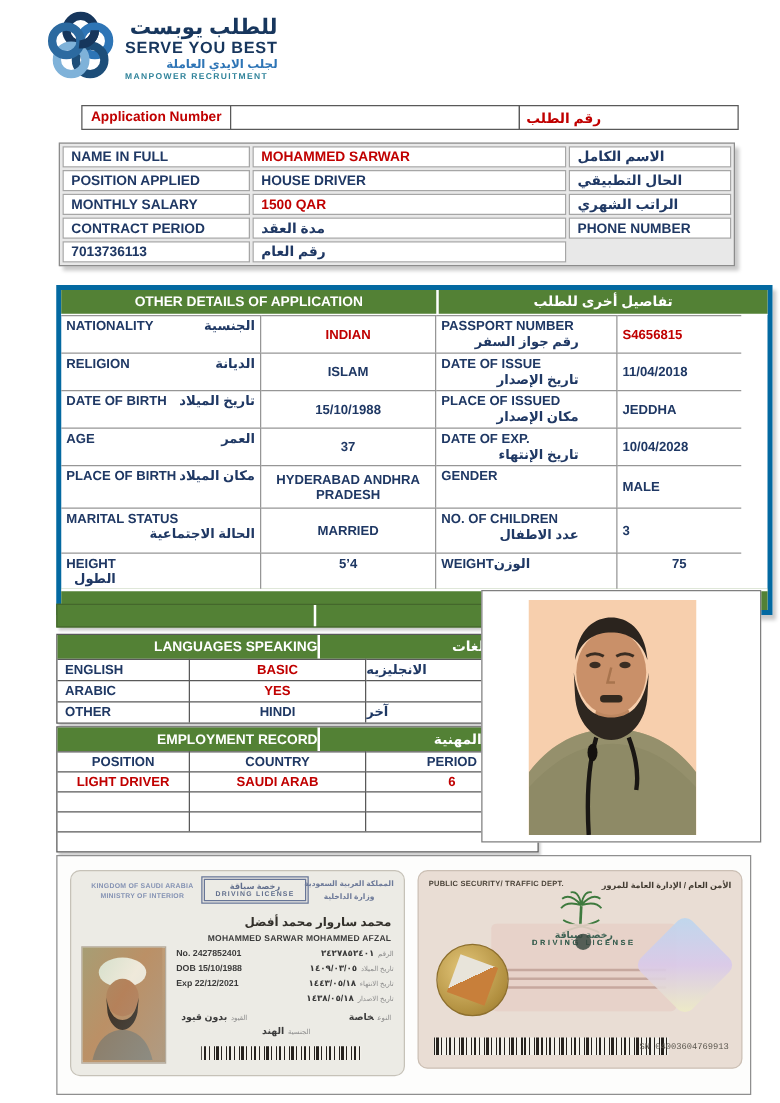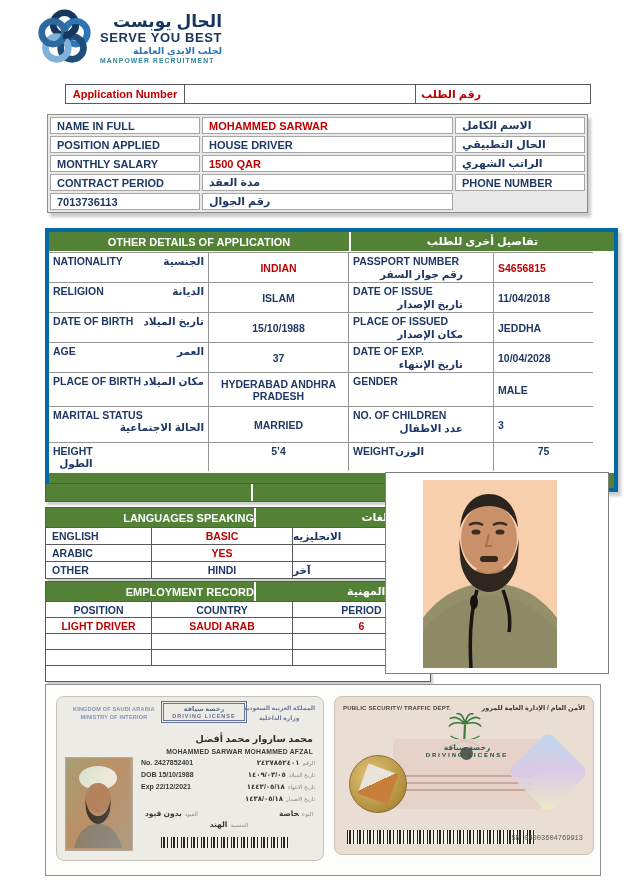--- a/index.html
+++ b/index.html
@@ -143,21 +143,21 @@
       <svg width="57" height="57" viewBox="0 0 60 60">
         <circle cx="30" cy="17" r="12" fill="none" stroke="#16365c" stroke-width="7"></circle>
         <circle cx="42" cy="26" r="12" fill="none" stroke="#2e75b6" stroke-width="7"></circle>
         <circle cx="38" cy="42" r="12" fill="none" stroke="#1d4e79" stroke-width="7"></circle>
         <circle cx="22" cy="42" r="12" fill="none" stroke="#7fb2d9" stroke-width="7"></circle>
         <circle cx="18" cy="26" r="12" fill="none" stroke="#2c6aa0" stroke-width="7"></circle>
         <circle cx="30" cy="17" r="12" fill="none" stroke="#16365c" stroke-width="7" stroke-dasharray="20 55"></circle>
       </svg>
     </span>
     <span class="logo-text">
-      <span class="logo-ar rtl">الحال يوبست</span>
+      <span class="logo-ar rtl">للطلب يوبست</span>
       <span class="logo-en">SERVE YOU BEST</span>
       <span class="logo-tag-ar rtl">لجلب الايدي العاملة</span>
       <span class="logo-tag-en">MANPOWER RECRUITMENT</span>
     </span>
   </div>
 
   <div class="abs app-row">
     <div class="app-label">Application Number</div>
     <div class="app-value"></div>
     <div class="app-ar rtl">رقم الطلب</div>
@@ -171,21 +171,21 @@
       <div>POSITION APPLIED</div>
       <div class="val">HOUSE DRIVER</div>
       <div class="ar rtl">الحال التطبيقي</div>
       <div>MONTHLY SALARY</div>
       <div class="val red">1500 QAR</div>
       <div class="ar rtl">الراتب الشهري</div>
       <div>CONTRACT PERIOD</div>
       <div class="ar rtl">مدة العقد</div>
       <div>PHONE NUMBER</div>
       <div class="val">7013736113</div>
-      <div class="ar rtl">رقم الجوال</div>
+      <div class="ar rtl">رقم العام</div>
     </div>
   </div>
 
   <div class="abs od">
     <div class="od-head">
       <div class="greenhead">OTHER DETAILS OF APPLICATION</div>
       <div></div>
       <div class="greenhead rtl">تفاصيل أخرى للطلب</div>
     </div>
     <div class="od-body">

